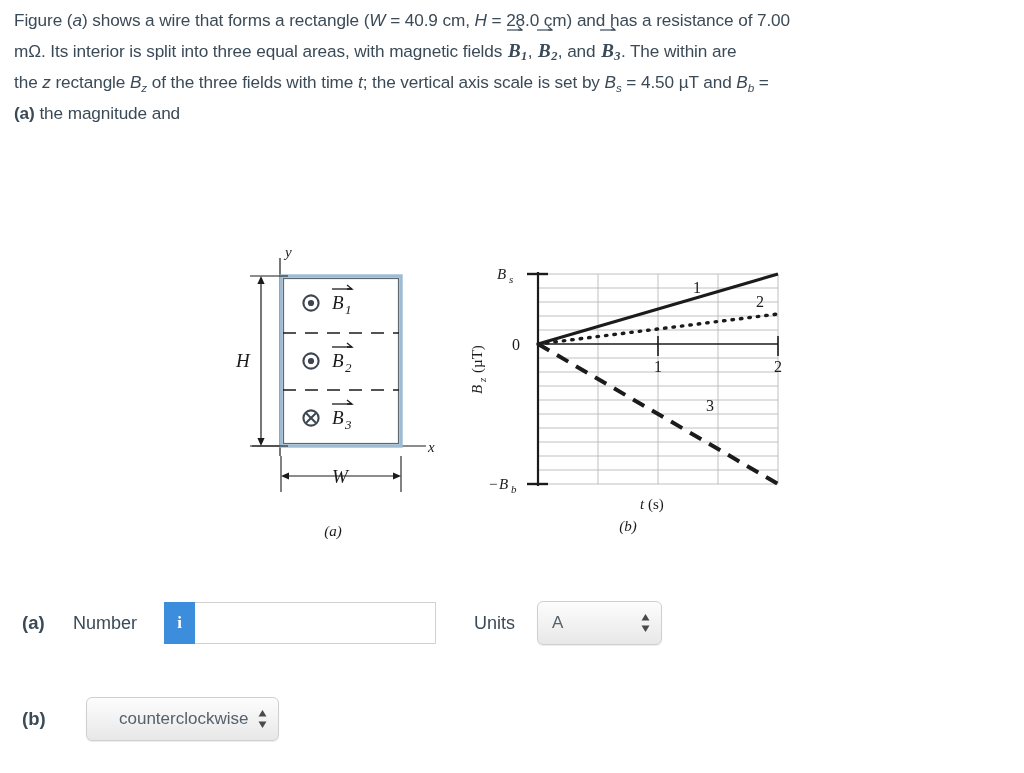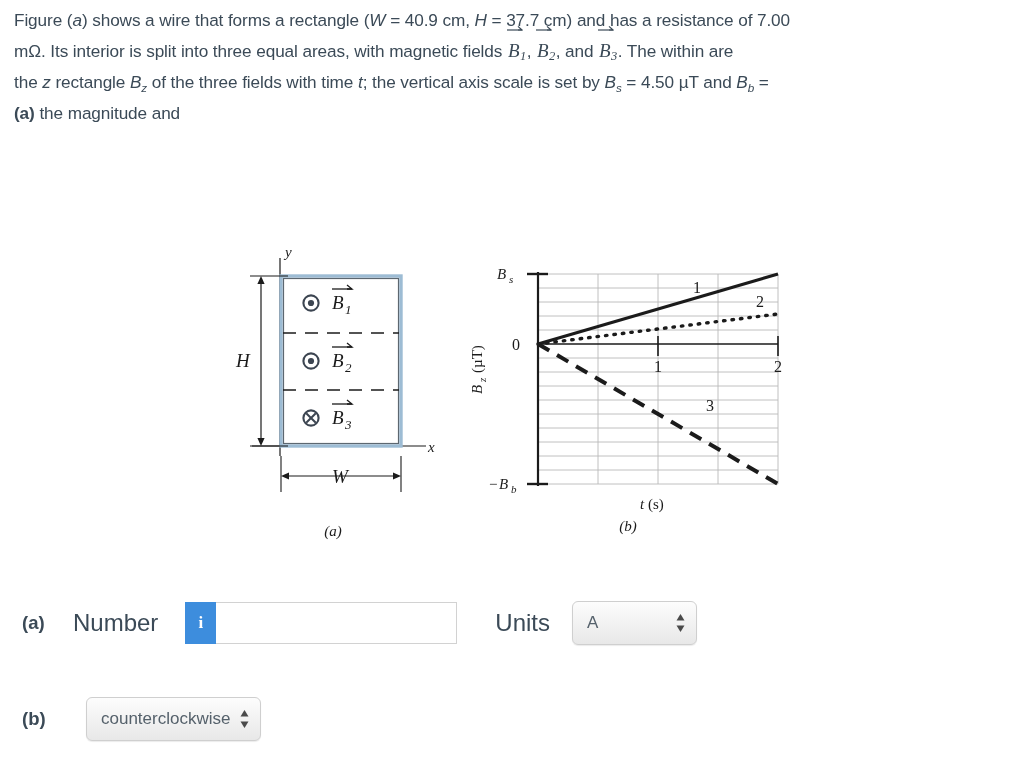--- a/index.html
+++ b/index.html
@@ -38,21 +38,21 @@
     position: relative;
     top: 0.32em;
   }
   
   .vecB {
     display: inline-block;
     position: relative;
     font-family: "Liberation Serif", serif;
     font-style: italic;
     font-size: 19px;
-    font-weight: 400;
+    font-weight: 700;
     padding: 0 1px;
     vertical-align: baseline;
   }
   .vecB .arr {
     position: absolute;
     left: 0px;
     top: -12px;
     width: 16px;
     height: 9px;
   }
@@ -111,21 +111,21 @@
   #row-a { left: 22px; top: 21px; }
   #row-b { left: 22px; top: 117px; }
 
   .part-label {
     font-size: 18.5px;
     font-weight: bold;
     color: #3b4a57;
     min-width: 34px;
   }
   .field-label {
-    font-size: 24px;
+    font-size: 18px;
     color: #3b4a57;
     font-weight: normal;
   }
 
   .number-group {
     display: flex;
     align-items: stretch;
     margin-left: 27px;
     height: 42px;
     width: 272px;
@@ -180,29 +180,29 @@
   }
   .updown {
     position: absolute;
     right: 11px;
     top: 50%;
     transform: translateY(-50%);
     width: 9px;
     height: 20px;
   }
   #units-select { margin-left: 22px; width: 125px; }
-  #direction-select { margin-left: 30px; }
+  #direction-select { margin-left: 30px; padding-left: 18px; }
 
   svg { display: block; }
 </style>
 </head>
 <body>
 
 <div id="problem-statement">
-  <p><span>Figure (</span><span class="it">a</span><span>) shows a wire that forms a rectangle (</span><span class="it">W</span><span> = 40.9 cm, </span><span class="it">H</span><span> = 37.7 cm) and has a resistance of 7.00</span></p>
+  <p><span>Figure (</span><span class="it">a</span><span>) shows a wire that forms a rectangle (</span><span class="it">W</span><span> = 40.9 cm, </span><span class="it">H</span><span> = 28.0 cm) and has a resistance of 7.00</span></p>
 
   <p><span>mΩ. Its interior is split into three equal areas, with magnetic fields </span><span class="vecB"><svg class="arr" viewBox="0 0 16 9">
           <line x1="0" y1="6" x2="15" y2="6" stroke="#3b4a57" stroke-width="1.2"></line>
           <polyline points="11,2.4 15,6 11,6" fill="none" stroke="#3b4a57" stroke-width="1.2"></polyline>
         </svg><span>B</span><span class="bsub">1</span></span><span>, </span><span class="vecB"><svg class="arr" viewBox="0 0 16 9">
           <line x1="0" y1="6" x2="15" y2="6" stroke="#3b4a57" stroke-width="1.2"></line>
           <polyline points="11,2.4 15,6 11,6" fill="none" stroke="#3b4a57" stroke-width="1.2"></polyline>
         </svg><span>B</span><span class="bsub">2</span></span><span>, and </span><span class="vecB"><svg class="arr" viewBox="0 0 16 9">
           <line x1="0" y1="6" x2="15" y2="6" stroke="#3b4a57" stroke-width="1.2"></line>
           <polyline points="11,2.4 15,6 11,6" fill="none" stroke="#3b4a57" stroke-width="1.2"></polyline>

